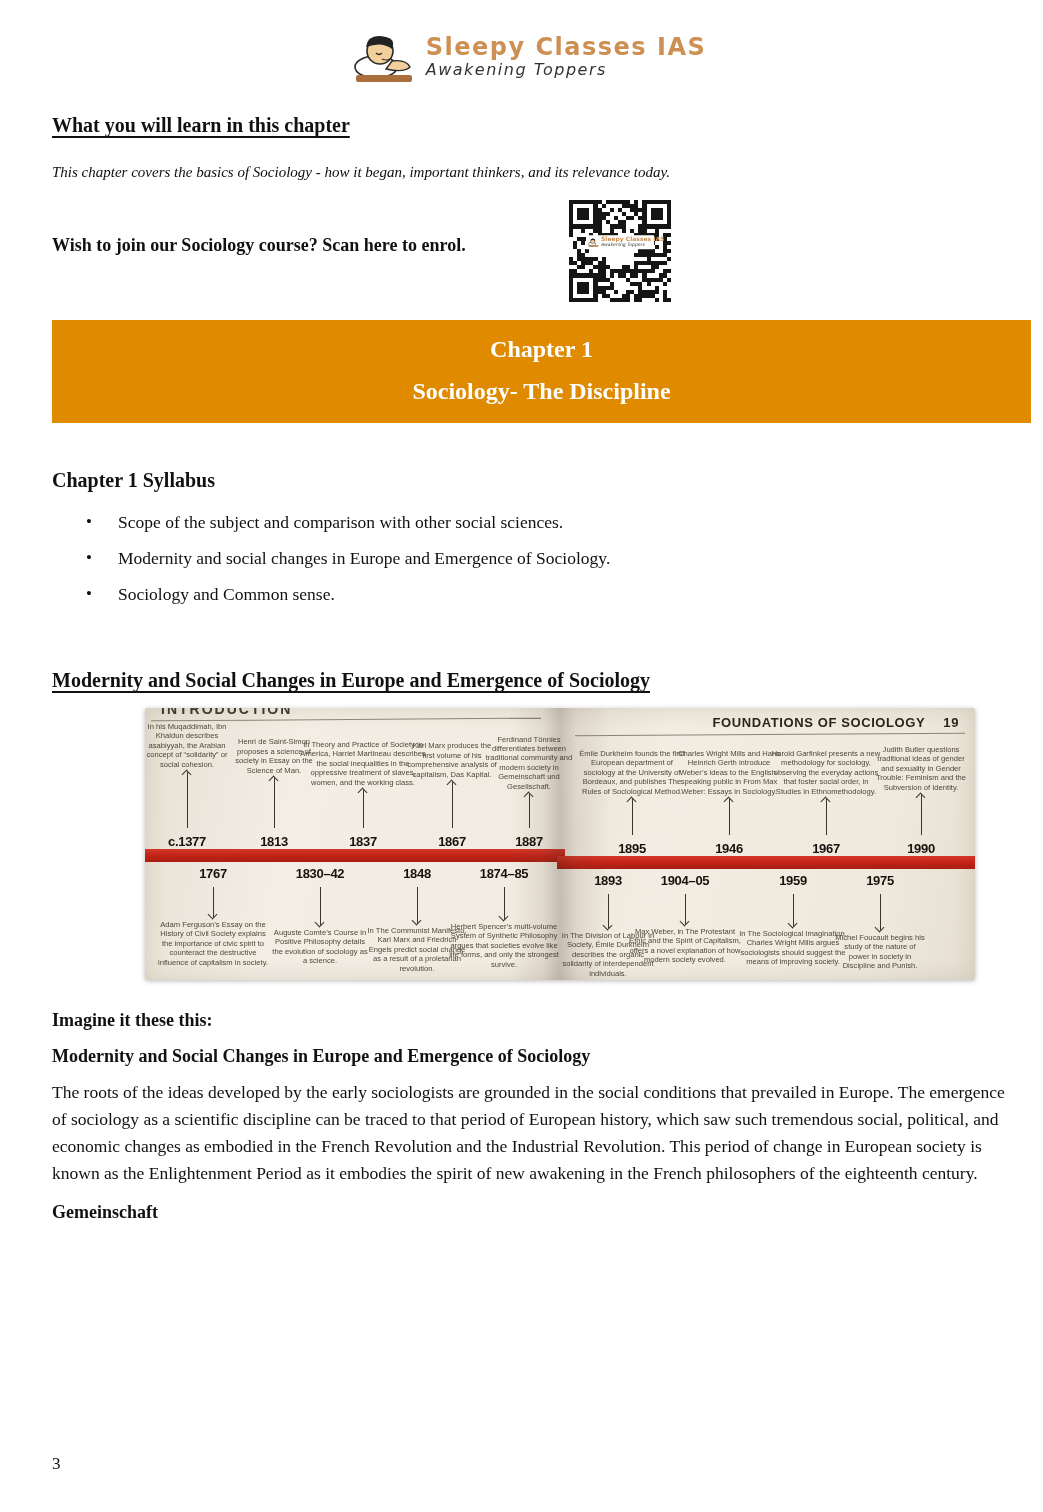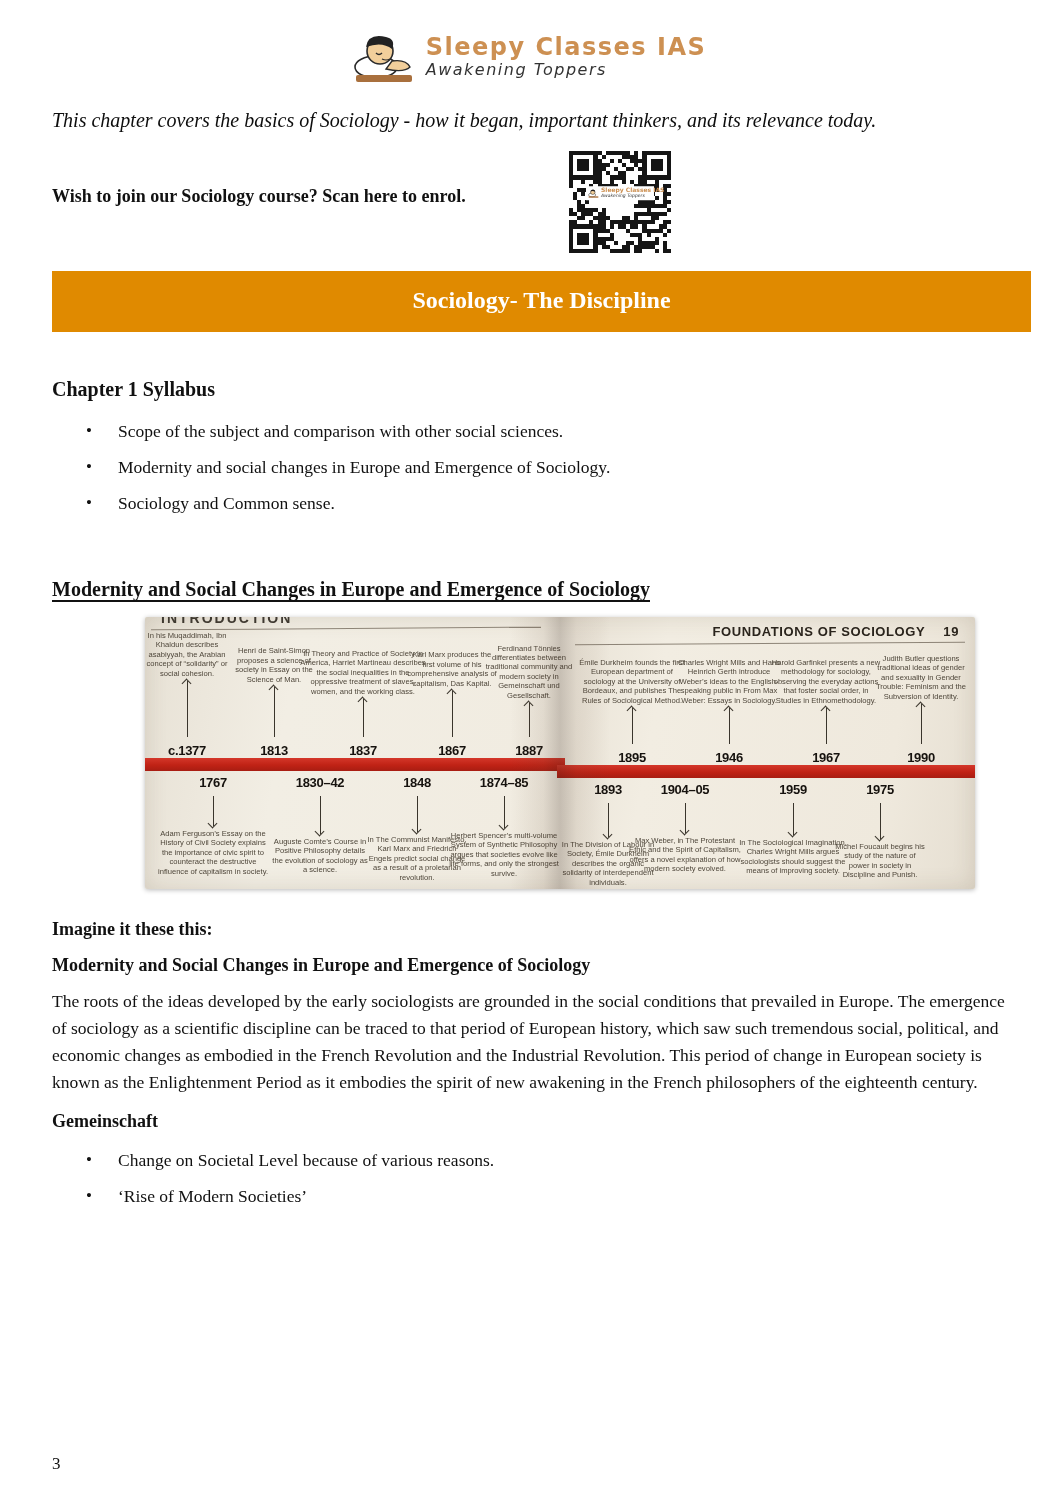--- a/index.html
+++ b/index.html
@@ -13,21 +13,21 @@
   
   .brand { display:flex; justify-content:center; align-items:center; gap:10px; height:62px; }
   .brand svg { width:64px; height:56px; }
   .brand-text { display:flex; flex-direction:column; line-height:1.05; }
   .brand-title { font-family:"DejaVu Sans", sans-serif; font-weight:800; font-size:24px; color:#cd9052; letter-spacing:1.5px; }
   .brand-tag { font-family:"DejaVu Sans", sans-serif; font-style:italic; font-size:16px; color:#333; letter-spacing:1.5px; margin-top:2px; }
 
   
   .h-underline { font-size:20px; font-weight:bold; text-decoration:underline; text-decoration-thickness:1.6px; text-underline-offset:4px; }
   .intro-h { margin-top:26px; }
-  .intro-p { font-style:italic; font-size:20px; margin-top:21px; color:#0d0d0d; }
+  .intro-p { font-style:italic; font-size:15px; margin-top:27px; color:#0d0d0d; }
   .intro-p.bold { font-weight:bold; }
 
   
   .enrol-row { position:relative; margin-top:16px; height:110px; }
   .enrol-text { position:absolute; left:0; top:38px; font-weight:bold; font-size:18px; }
   .qr { position:absolute; left:514px; top:0; width:108px; height:108px; background:#fff; padding:3px; }
   .qr-grid { display:grid; grid-template-rows:repeat(25,1fr); grid-template-columns:repeat(25,1fr); width:102px; height:102px; background:#fff; }
   .qr-grid i { display:block; width:100%; height:100%; }
   .qr-logo { position:absolute; left:50%; top:42%; transform:translate(-50%,-50%); width:68px; background:#fff; padding:1px 2px; display:flex; align-items:center; gap:2px; }
   .qr-logo-lines { display:flex; flex-direction:column; line-height:1.1; }
@@ -98,20 +98,21 @@
       <path d="M14 18 Q16 4 34 8 Q44 10 40 20 Q30 12 14 18 Z" fill="#222222"></path>
       <path d="M24 24 q3 3 6 0" stroke="#2b2b2b" stroke-width="1.4" fill="none"></path>
       <path d="M30 30 q4 2 8 0" stroke="#2b2b2b" stroke-width="1.2" fill="none"></path>
     </svg>
     <div class="brand-text">
       <span class="brand-title">Sleepy Classes IAS</span>
       <span class="brand-tag">Awakening Toppers</span>
     </div>
   </div>
 
+  <div class="h-underline intro-h">What you will learn in this chapter</div>
   <p class="intro-p">This chapter covers the basics of Sociology - how it began, important thinkers, and its relevance today.</p>
 
   <div class="enrol-row">
     <p class="enrol-text">Wish to join our Sociology course? Scan here to enrol.</p>
     <div class="qr">
       <div class="qr-grid" id="qr-grid">
           <i style="grid-row:1;grid-column:1;background:#151515"></i>
           <i style="grid-row:1;grid-column:2;background:#151515"></i>
           <i style="grid-row:1;grid-column:3;background:#151515"></i>
           <i style="grid-row:1;grid-column:4;background:#151515"></i>
@@ -746,20 +747,21 @@
         </svg>
         <div class="qr-logo-lines">
           <span class="qr-logo-title">Sleepy Classes IAS</span>
           <span class="qr-logo-sub">Awakening Toppers</span>
         </div>
       </div>
     </div>
   </div>
 
   <div class="banner">
+    <div>Chapter 1</div>
     <div>Sociology- The Discipline</div>
   </div>
 
   <div class="syllabus-h">Chapter 1 Syllabus</div>
   <ul class="doc-list">
     <li>Scope of the subject and comparison with other social sciences.</li>
     <li>Modernity and social changes in Europe and Emergence of Sociology.</li>
     <li>Sociology and Common sense.</li>
   </ul>
 
@@ -865,19 +867,15 @@
       <div class="tx" style="width:94px">Michel Foucault begins his study of the nature of power in society in Discipline and Punish.</div>
     </div>
 
     <div class="spine"></div>
   </div>
 
   <div class="imagine-h">Imagine it these this:</div>
   <div class="imagine-sub">Modernity and Social Changes in Europe and Emergence of Sociology</div>
   <p class="body-p">The roots of the ideas developed by the early sociologists are grounded in the social conditions that prevailed in Europe. The emergence of sociology as a scientific discipline can be traced to that period of European history, which saw such tremendous social, political, and economic changes as embodied in the French Revolution and the Industrial Revolution. This period of change in European society is known as the Enlightenment Period as it embodies the spirit of new awakening in the French philosophers of the eighteenth century.</p>
   <div class="enl-h">Gemeinschaft</div>
-  <ul class="doc-list" style="margin-top:18px">
-    <li>Change on Societal Level because of various reasons.</li>
-    <li>‘Rise of Modern Societies’</li>
-  </ul>
 
   <div class="page-no">3</div>
 </div>
 
 </body></html>

